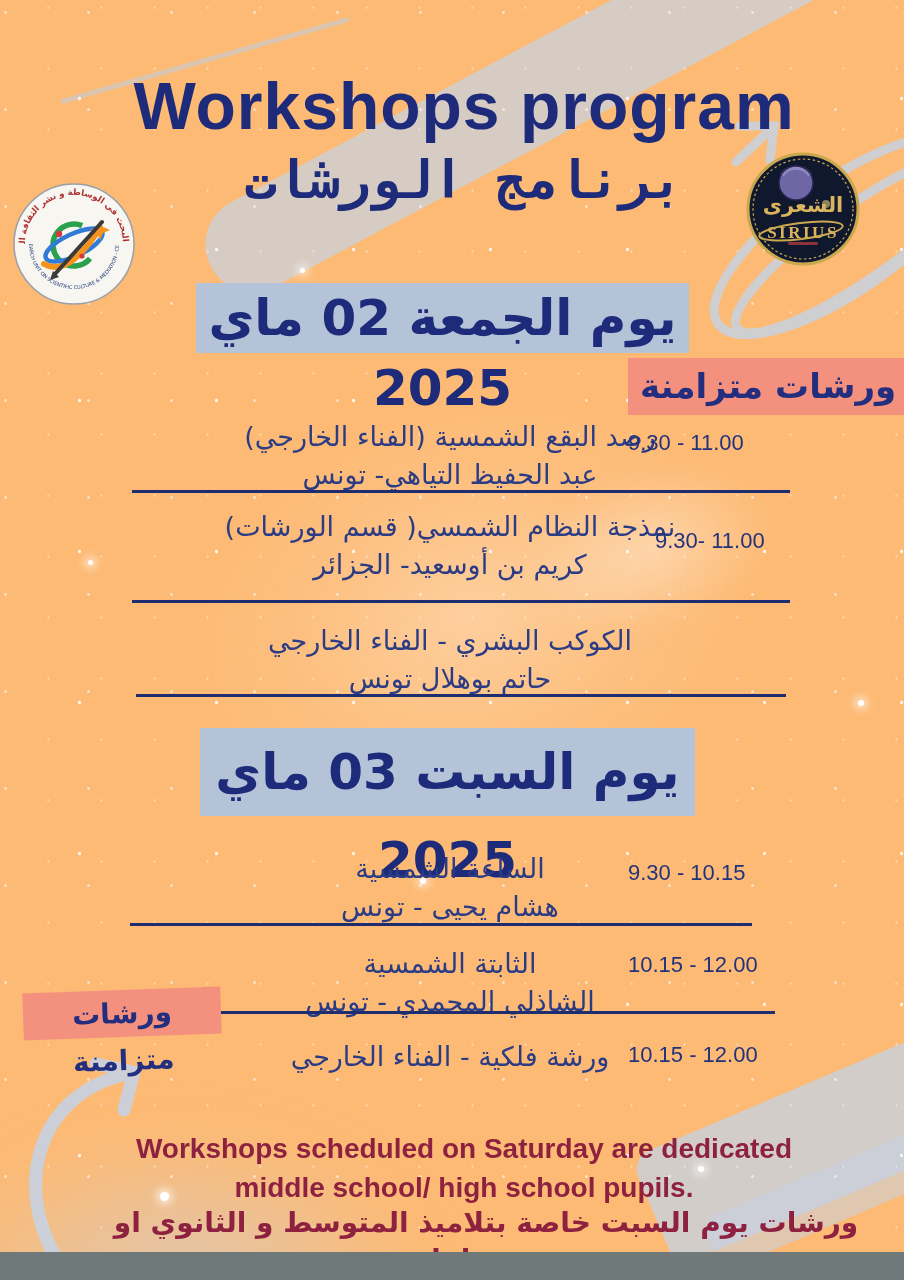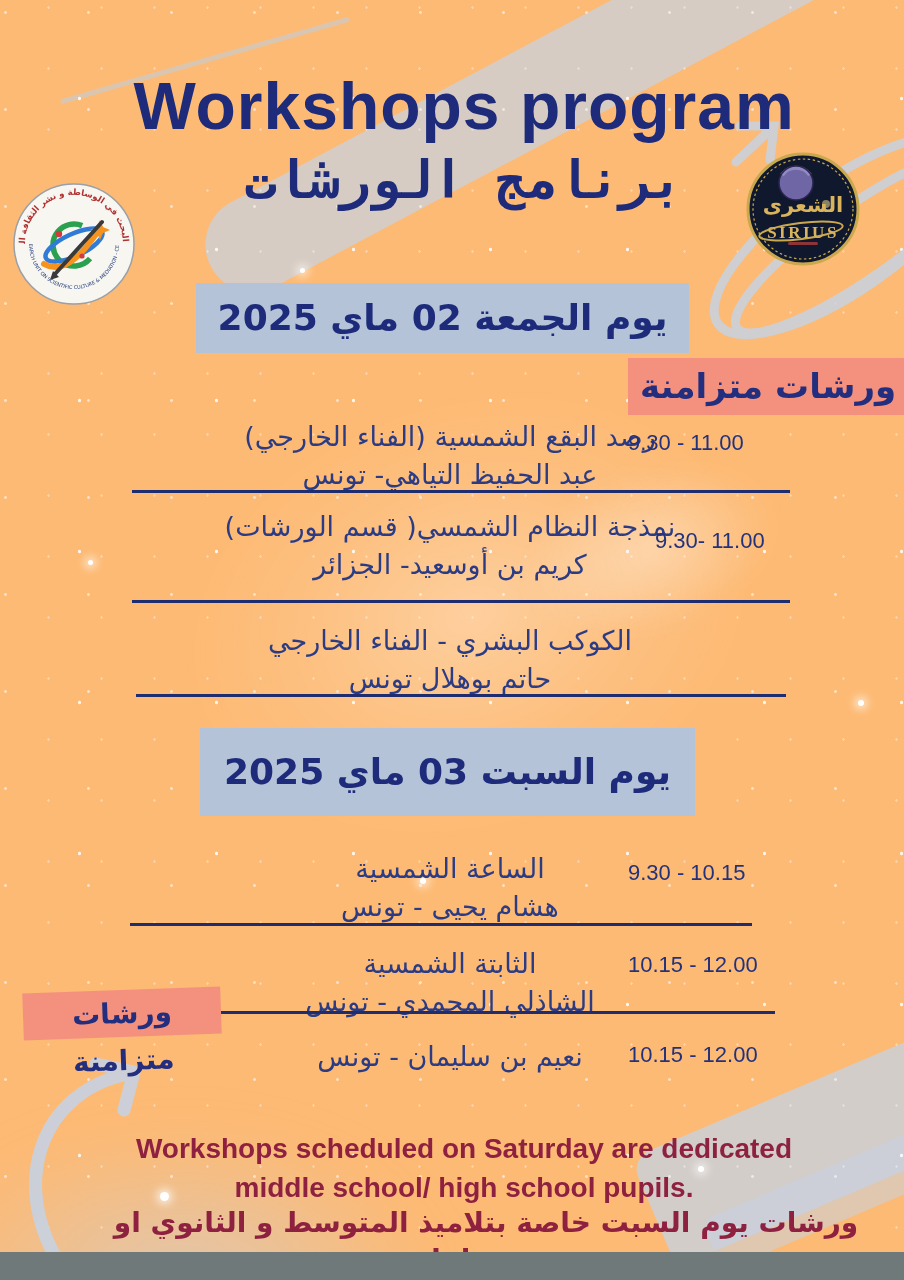--- a/index.html
+++ b/index.html
@@ -39,21 +39,21 @@
     opacity:.55;border-radius:14px;transform:rotate(-23deg);}
   .doodle-svg{position:absolute;pointer-events:none;}
   
   .title-en{position:absolute;left:0;right:0;top:68px;text-align:center;
     font-family:"Liberation Sans",sans-serif;font-weight:bold;font-size:66px;
     letter-spacing:1px;color:#1d2b7a;}
   .title-ar{position:absolute;left:0;right:0;top:150px;text-align:center;
     font-weight:bold;font-size:52px;color:#1d2b7a;font-family:Liberation Mono, monospace;}
   
   .band{position:absolute;background:#b5c3d9;color:#1d2b7a;font-weight:bold;
-    text-align:center;font-size:36px;}
+    text-align:center;font-size:50px;}
   .band-1{left:196px;top:283px;width:493px;height:70px;line-height:70px;}
   .band-2{left:200px;top:728px;width:495px;height:88px;line-height:88px;}
   
   .badge{position:absolute;background:#f4917e;color:#232e7e;font-weight:bold;text-align:center;}
   .badge-1{left:628px;top:358px;width:280px;height:57px;line-height:57px;font-size:34px;}
   .badge-2{left:23px;top:990px;width:198px;height:47px;line-height:47px;font-size:28px;transform:rotate(-2deg);z-index:5;}
   
   .wtitle{position:absolute;left:170px;width:560px;text-align:center;
     color:#2b3c85;font-size:27px;line-height:38px;}
   .wtime{position:absolute;left:628px;width:160px;color:#22327c;font-size:22px;
@@ -176,21 +176,21 @@
   <div class="wtitle" dir="rtl" style="top:945px;">
     <div>الثابتة الشمسية</div>
     <div>الشاذلي المحمدي - تونس</div>
   </div>
   <div class="wtime" style="top:952px;">10.15 - 12.00</div>
   <div class="rule" style="left:150px;top:1011px;width:625px;"></div>
 
   <div class="badge badge-2" dir="rtl">ورشات متزامنة</div>
 
   <div class="wtitle" dir="rtl" style="top:1038px;">
-    <div>نعيم بن سليمان - تونس</div>
+    <div>ورشة فلكية - الفناء الخارجي</div>
   </div>
   <div class="wtime" style="top:1042px;">10.15 - 12.00</div>
 
   <div class="foot foot-en" style="top:1133px;">Workshops scheduled on Saturday are dedicated</div>
   <div class="foot foot-en" style="top:1172px;">middle school/ high school pupils.</div>
   <div class="foot foot-ar" dir="rtl" style="top:1206px;">ورشات يوم السبت  خاصة بتلاميذ المتوسط و الثانوي او</div>
   <div class="foot foot-ar" dir="rtl" style="top:1243px;">مستوى اعلى.</div>
 
 </div>
 

